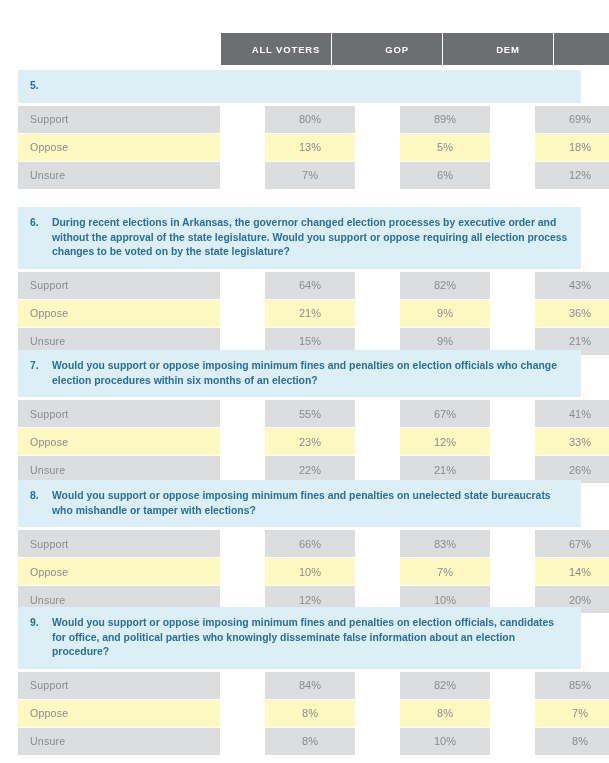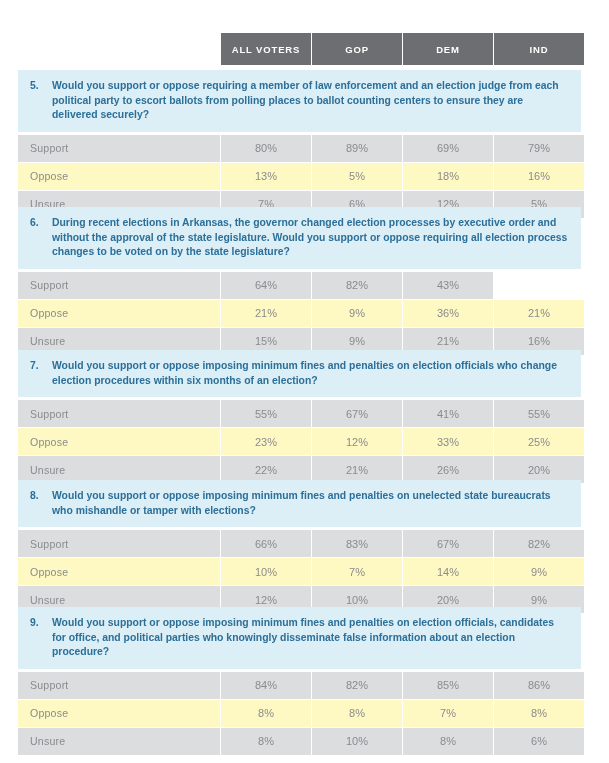--- a/index.html
+++ b/index.html
@@ -21,20 +21,21 @@
   .col-header{
     flex:0 0 90px;width:90px;height:32px;
     background:#6d6e71;
     color:#ffffff;
     font-size:9.5px;font-weight:bold;
     letter-spacing:.85px;
     display:flex;align-items:center;justify-content:center;
     margin-left:1px;
     text-transform:uppercase;
     white-space:nowrap;
+    padding-left:20px;
   }
   .col-header:first-of-type{margin-left:0;}
 
   
   .qblock{position:absolute;left:18px;width:563px;}
   .qhead{
     background:#dceef6;
     color:#2c6f98;
     font-size:10.4px;
     font-weight:bold;
@@ -45,21 +46,21 @@
     align-items:flex-start;
   }
   .qnum{
     flex:0 0 22px;width:22px;
     text-align:left;
   }
   .qtext{flex:1 1 auto;}
 
   
   .qtable{margin-top:3px;}
-  .trow{display:flex;height:27px;margin-bottom:1px;}
+  .trow{display:flex;height:27px;margin-bottom:1px;gap:44px;}
   .trow:last-child{margin-bottom:0;}
   .tlabel{
     flex:0 0 202px;width:202px;
     display:flex;align-items:center;
     padding-left:12px;box-sizing:border-box;
     color:#8a8b8e;
     font-size:10.6px;
     letter-spacing:.2px;
   }
   .tcell{
@@ -83,21 +84,20 @@
     <div class="col-header">ALL VOTERS</div>
     <div class="col-header">GOP</div>
     <div class="col-header">DEM</div>
     <div class="col-header">IND</div>
   </div>
 
   <div id="questions-root">
       <div class="qblock" style="top: 70px;">
         <div class="qhead">
           <span class="qnum">5.</span>
-          <span class="qtext">Would you support or oppose requiring a member of law enforcement and an election judge from each political party to escort ballots from polling places to ballot counting centers to ensure they are delivered securely?</span>
         </div>
         <div class="qtable">
           <div class="trow shade-a">
             <div class="tlabel">Support</div>
             <div class="tcell">80%</div>
             <div class="tcell">89%</div>
             <div class="tcell">69%</div>
             <div class="tcell">79%</div>
           </div>
           <div class="trow shade-b">

